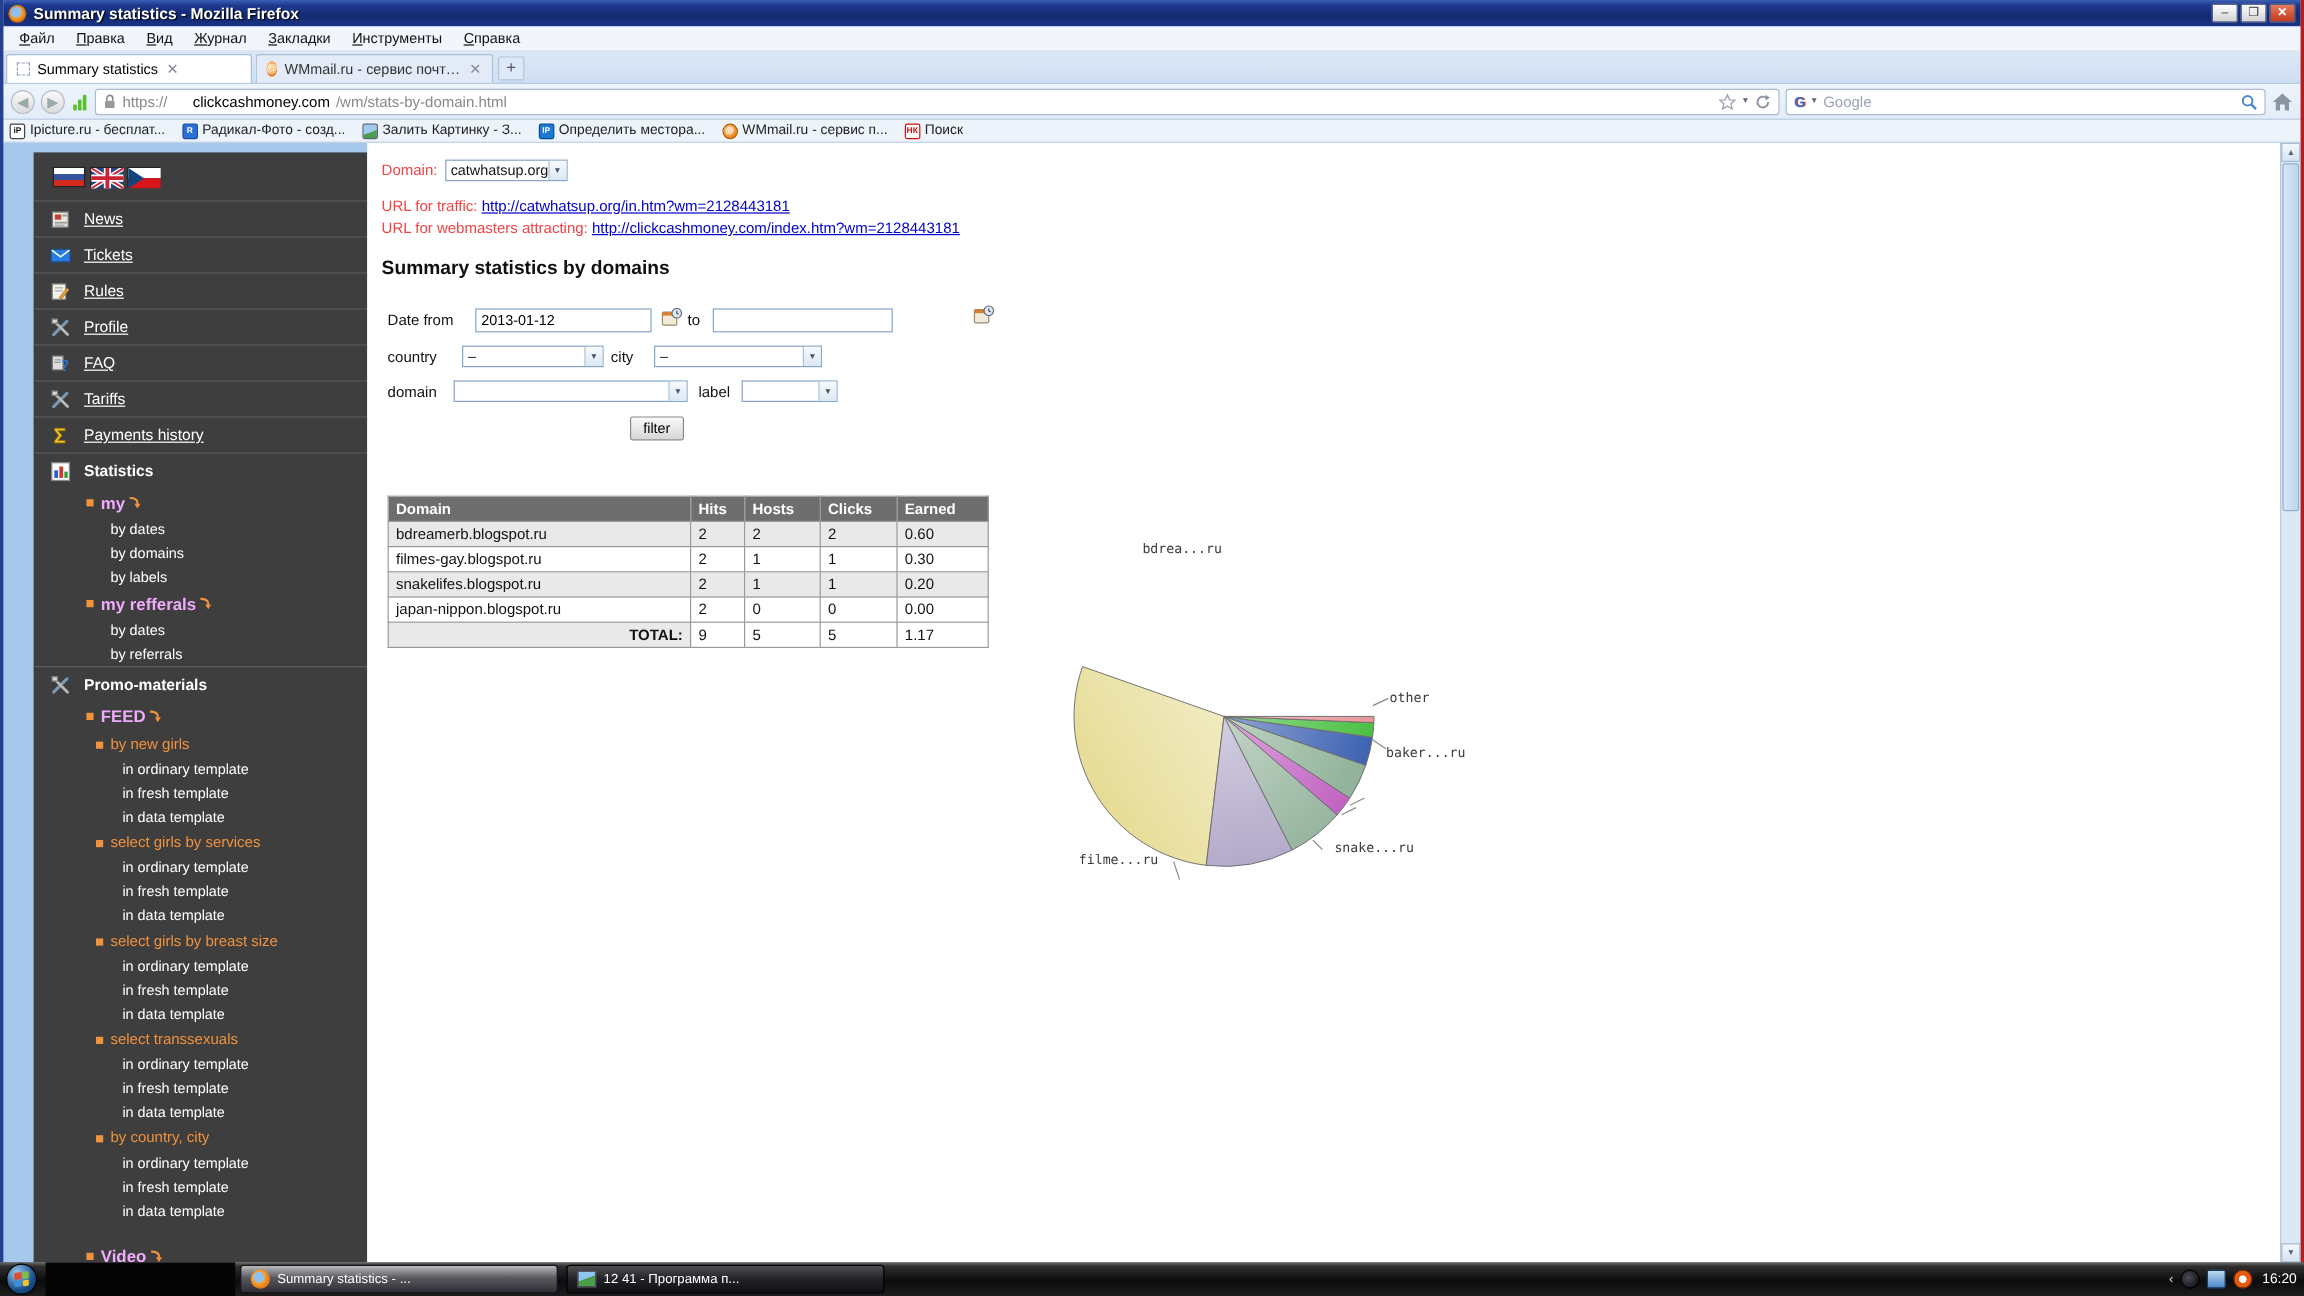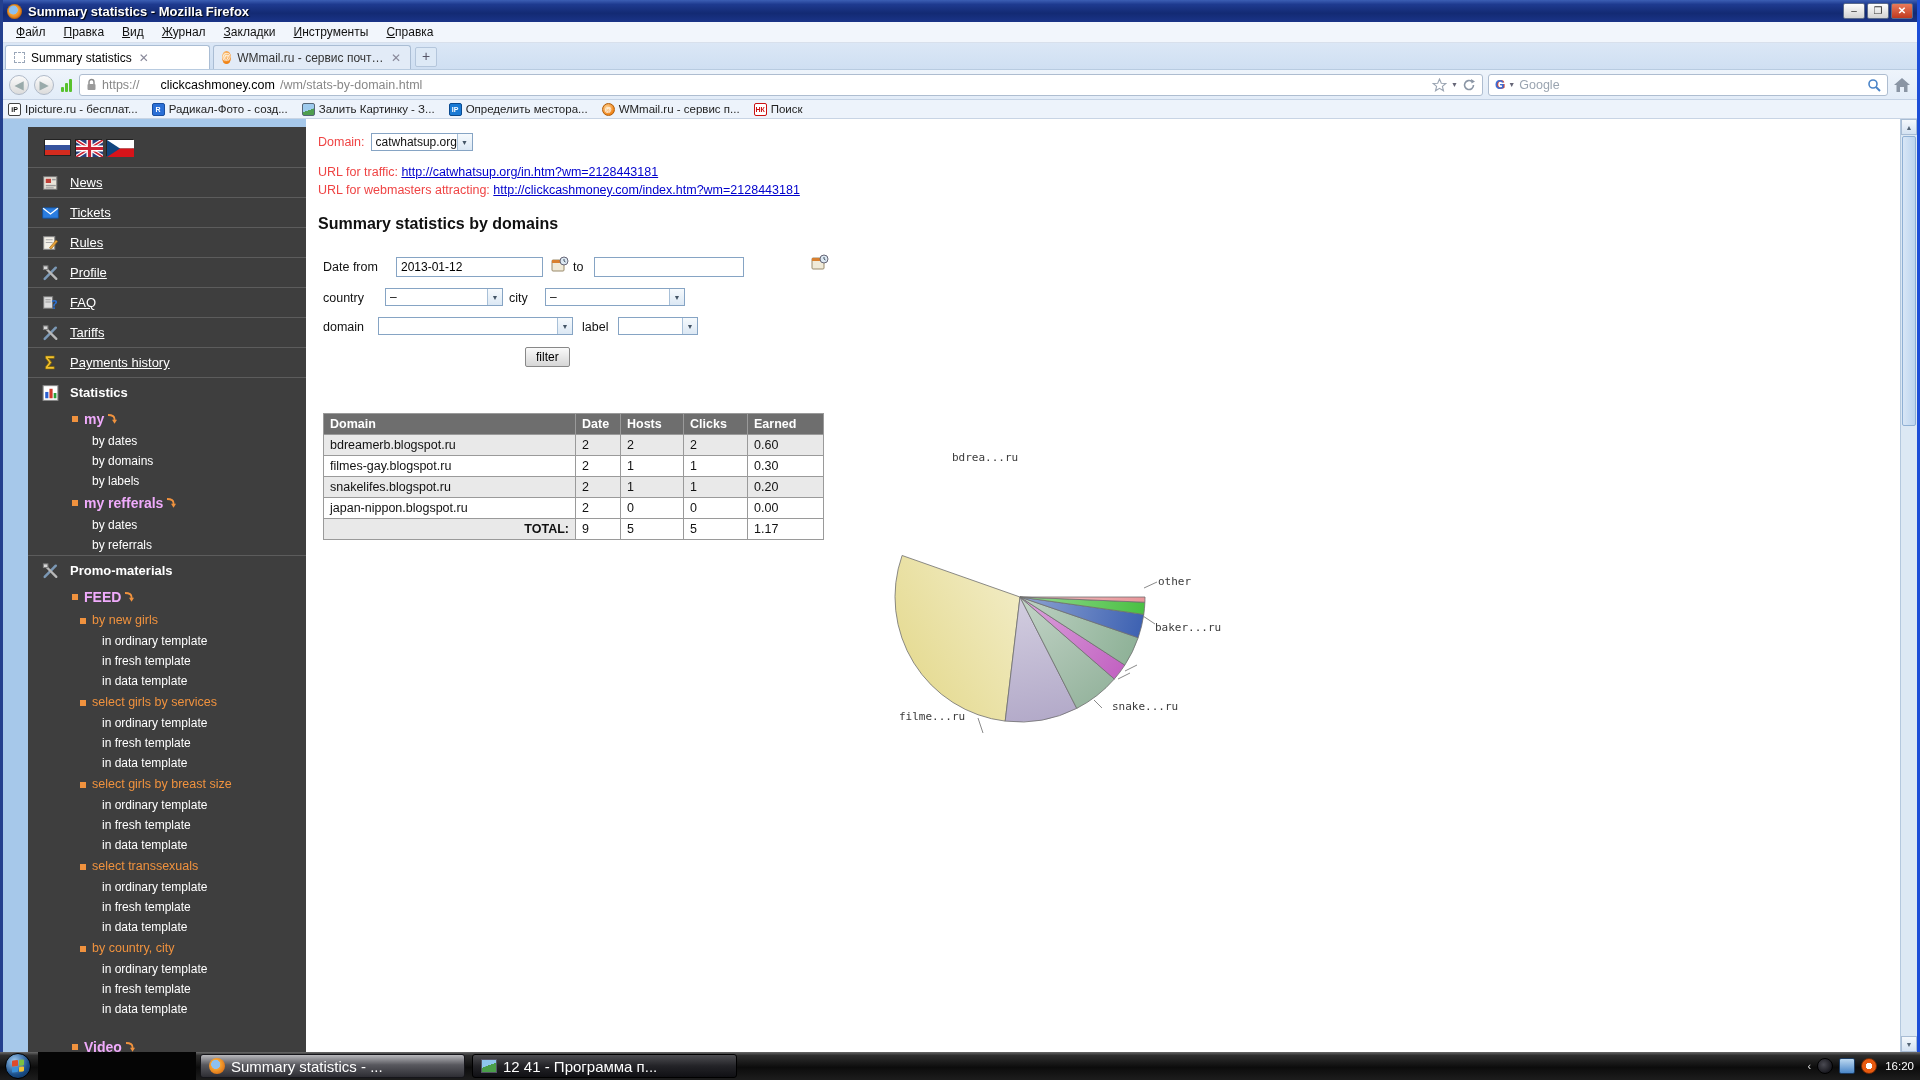--- a/index.html
+++ b/index.html
@@ -2,21 +2,21 @@
 <html><head>
 <meta charset="utf-8">
 <style>
   * { margin:0; padding:0; box-sizing:border-box; }
   html,body { width:1920px; height:1080px; overflow:hidden; background:#000;
               font-family:"Liberation Sans", sans-serif; }
   .abs { position:absolute; }
 
   
   #window { position:absolute; left:0; top:0; width:1920px; height:1052px;
-            border-left:3px solid #24408e; border-right:3px solid #1d4ed8; background:#a6c8ea; }
+            border-left:3px solid #24408e; border-right:3px solid #b91c1c; background:#a6c8ea; }
 
   
   .titlebar { height:22px; background:linear-gradient(180deg,#3c5fb4 0%,#1e3a8f 20%,#132a73 60%,#1a3488 100%);
               display:flex; align-items:center; padding:0 4px; }
   .ff-icon { width:15px; height:15px; border-radius:50%;
              background:radial-gradient(circle at 42% 40%, #8ec0f0 0 34%, #f7a232 38%, #d4670f 85%); 
              box-shadow:inset 0 0 2px #7a3c00; margin-right:6px; }
   .title-text { color:#fff; font-weight:bold; font-size:13px; text-shadow:1px 1px 1px #000; flex:1; }
   .winbtns { display:flex; gap:2px; }
   .winbtn { width:22px; height:16px; background:linear-gradient(#fdfdfd,#d2d2d2); border:1px solid #5a6a8a;
@@ -125,21 +125,21 @@
   #taskbar { position:absolute; left:0; top:1052px; width:1920px; height:28px;
              background:linear-gradient(180deg,#6a6a6a 0,#2e2e2e 12%,#0c0c0c 55%,#1d1d1d 100%); }
   .ql-zone { position:absolute; left:38px; top:0; width:158px; height:28px; background:#050505; }
   .start-orb { position:absolute; left:5px; top:1px; width:26px; height:26px; border-radius:50%;
                background:radial-gradient(circle at 35% 28%, #9cc8f0, #1a4f8a 60%, #0a2a50); border:1px solid #000;
                display:flex; align-items:center; justify-content:center; }
   .orb-flag { width:12px; height:12px; display:grid; grid-template-columns:1fr 1fr; grid-template-rows:1fr 1fr;
               gap:1px; transform:skewY(-6deg); }
   .orb-flag i { border-radius:1px; }
   .task-btn { position:absolute; top:2px; height:24px; border-radius:3px; display:flex; align-items:center; gap:6px;
-              padding:0 8px; color:#fff; font-size:15px; white-space:nowrap; overflow:hidden; }
+              padding:0 8px; color:#fff; font-size:11px; white-space:nowrap; overflow:hidden; }
   .task-btn.active { background:linear-gradient(#b9b9bd,#58585e 45%,#2e2e34); border:1px solid #15151a; }
   .task-btn.idle { background:linear-gradient(#4e4e52,#232327 50%,#101014); border:1px solid #000; }
   .tb-ff { width:16px; height:16px; border-radius:50%; flex:none;
            background:radial-gradient(circle at 42% 40%, #8ec0f0 0 32%, #f7a232 36%, #d4670f 85%); }
   .tb-pic { width:16px; height:14px; flex:none; border:1px solid #556;
             background:linear-gradient(160deg,#8ec6ee 0 45%,#4a9e4a 46% 100%); }
   .tray { position:absolute; right:2px; top:0; height:28px; display:flex; align-items:center; gap:6px; color:#fff; }
   .tray-chev { font-size:11px; color:#ddd; }
   .tray-ic { width:16px; height:16px; border-radius:50%; }
   .ic-steam { background:radial-gradient(circle at 40% 40%, #4a4a52, #16161c 75%); border:1px solid #000; }
@@ -435,21 +435,21 @@
         <colgroup>
             <col style="width:252px">
             <col style="width:45px">
             <col style="width:63px">
             <col style="width:64px">
             <col style="width:76px">
           </colgroup>
         <thead>
             <tr id="stats-head">
               <th>Domain</th>
-              <th>Date</th>
+              <th>Hits</th>
               <th>Hosts</th>
               <th>Clicks</th>
               <th>Earned</th>
             </tr>
           </thead>
         <tbody id="stats-body">
             <tr>
               <td>bdreamerb.blogspot.ru</td>
               <td>2</td>
               <td>2</td>

